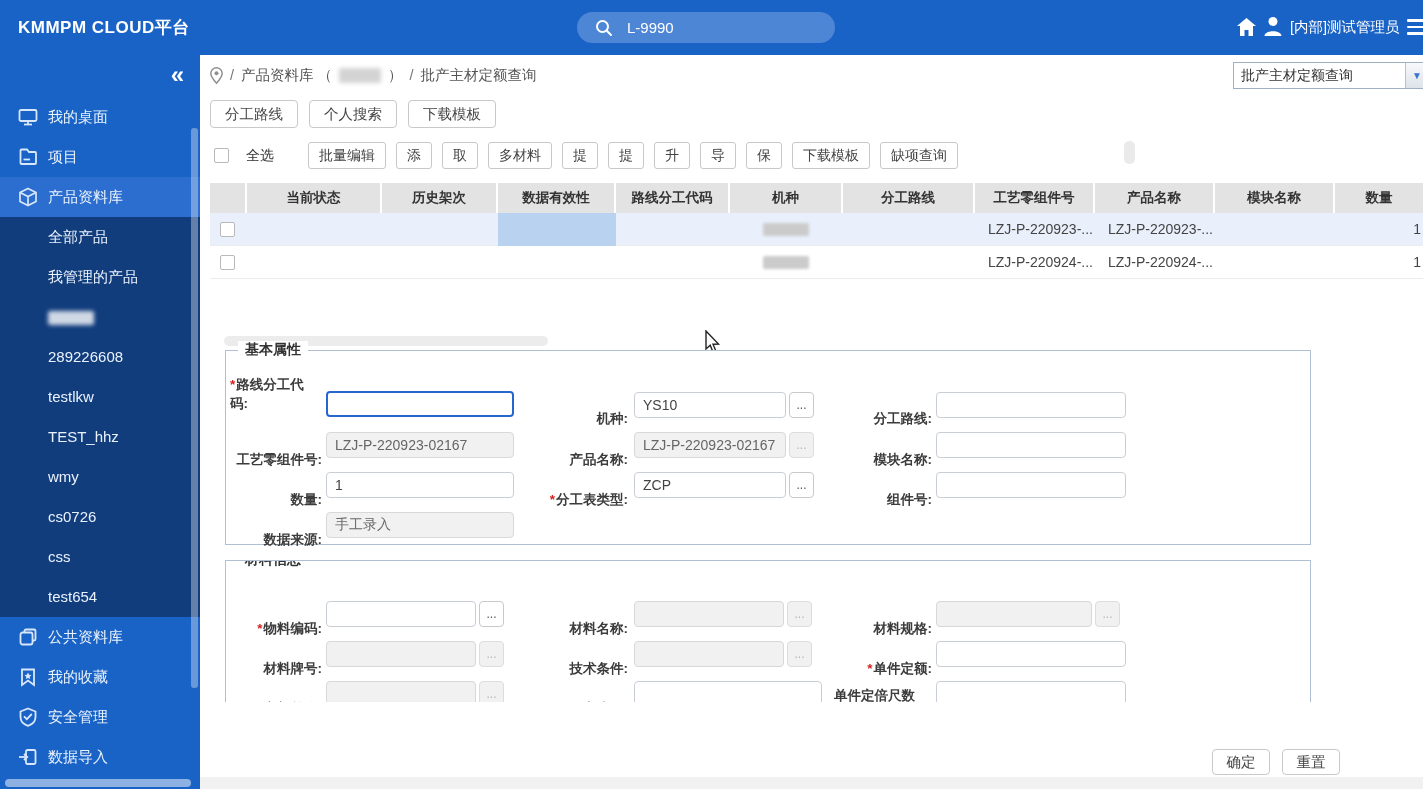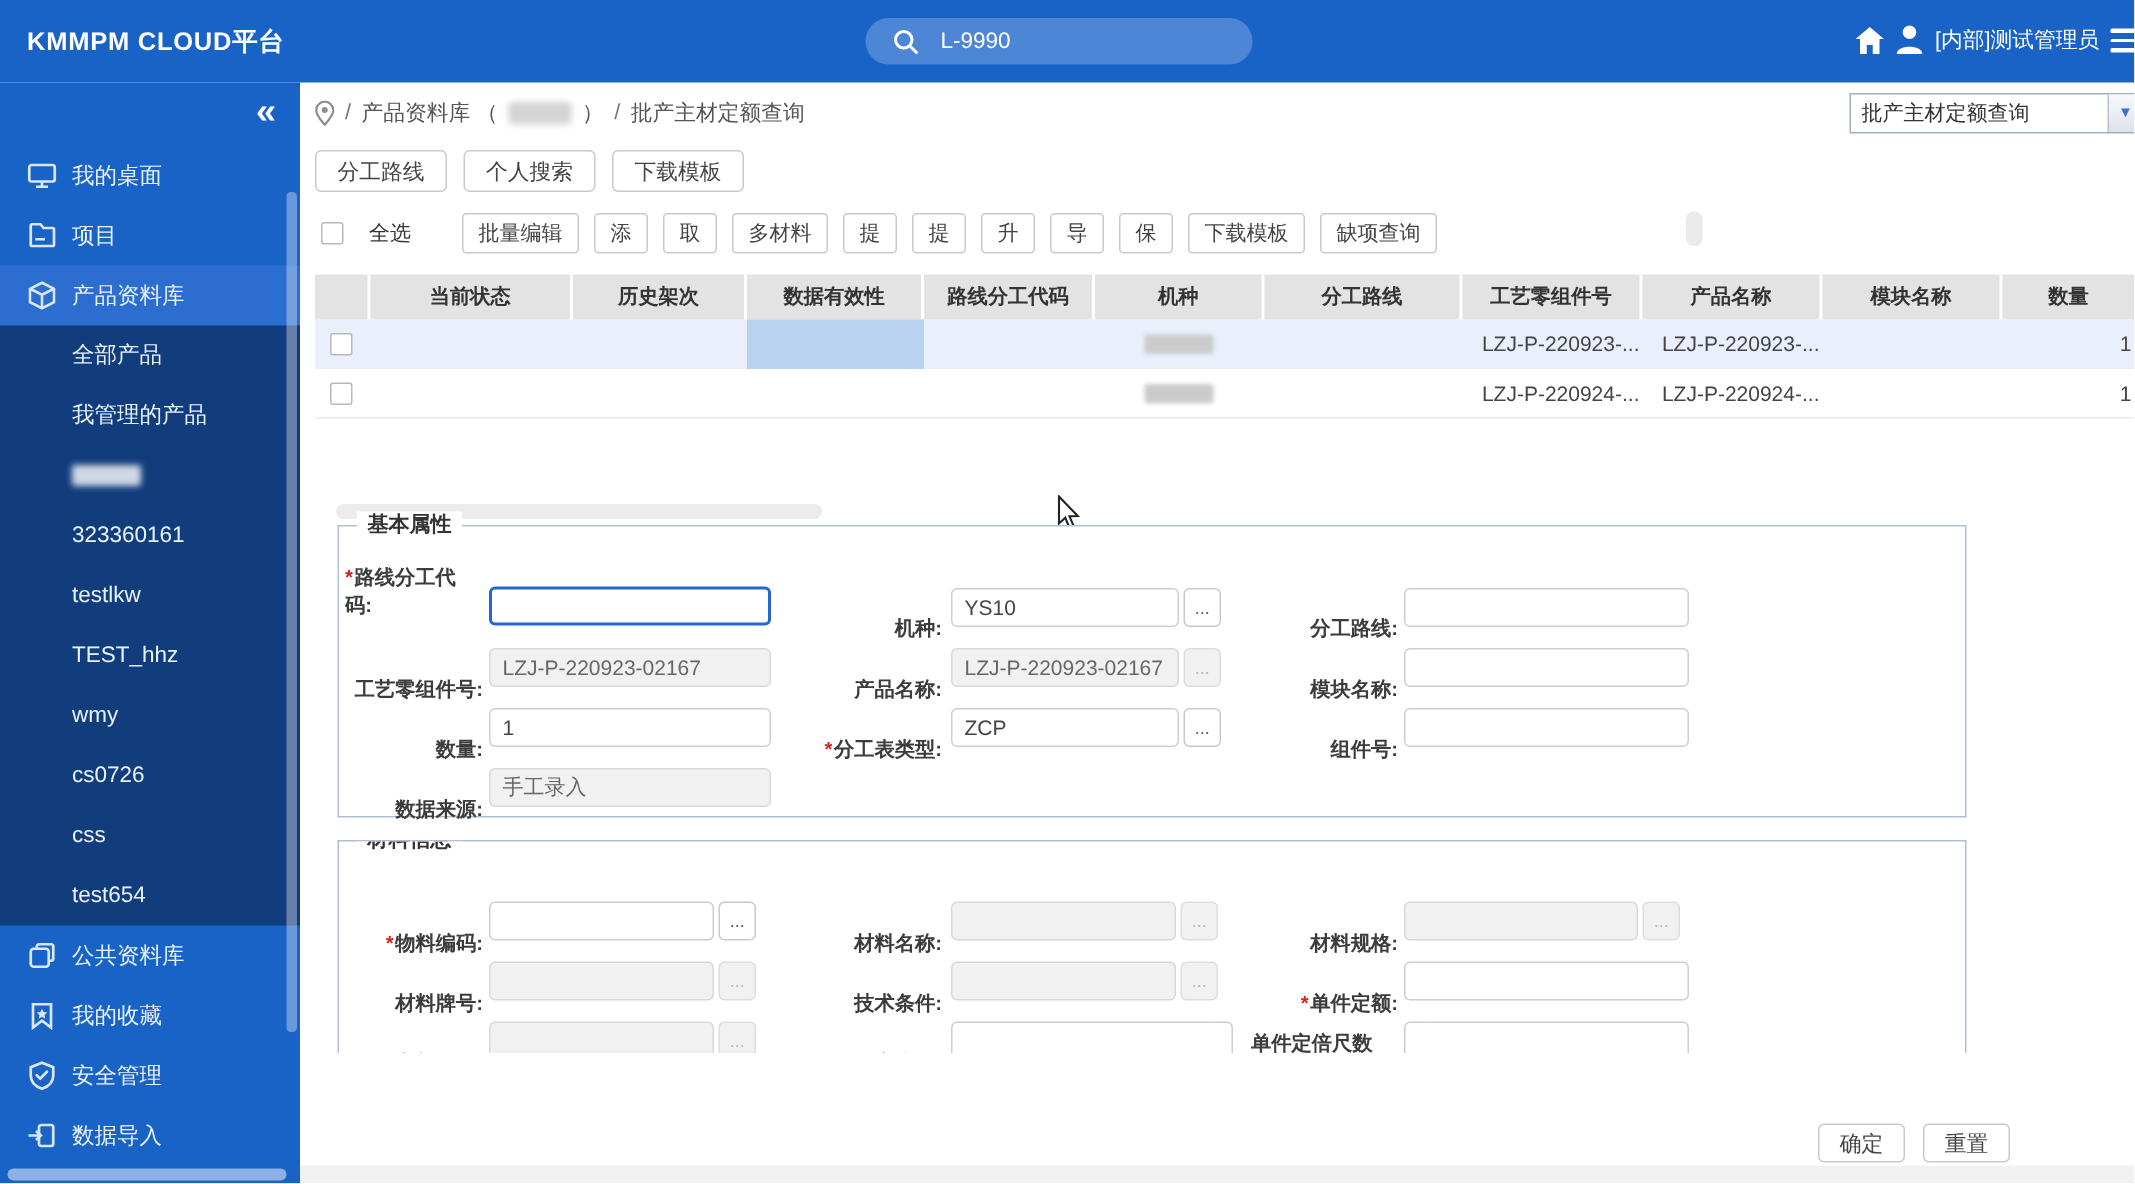--- a/index.html
+++ b/index.html
@@ -145,21 +145,21 @@
             <path d="M2 5.5 L10 9.5 L18 5.5 M10 9.5 V18.5" fill="none" stroke="#d9e7fb" stroke-width="1.7"></path>
           </svg>
         </span>
       <span class="lbl">产品资料库</span>
     </div>
 
     <div class="submenu">
       <div class="sub-item" style="top:0">全部产品</div>
       <div class="sub-item" style="top:40px">我管理的产品</div>
       <div class="sub-item" style="top:80px"><span class="redact-light"></span></div>
-      <div class="sub-item" style="top:120px">323360161</div>
+      <div class="sub-item" style="top:120px">289226608</div>
       <div class="sub-item" style="top:160px">testlkw</div>
       <div class="sub-item" style="top:200px">TEST_hhz</div>
       <div class="sub-item" style="top:240px">wmy</div>
       <div class="sub-item" style="top:280px">cs0726</div>
       <div class="sub-item" style="top:320px">css</div>
       <div class="sub-item" style="top:360px">test654</div>
     </div>
 
     <div class="side-item" style="top:562px">
       <span class="ic">

